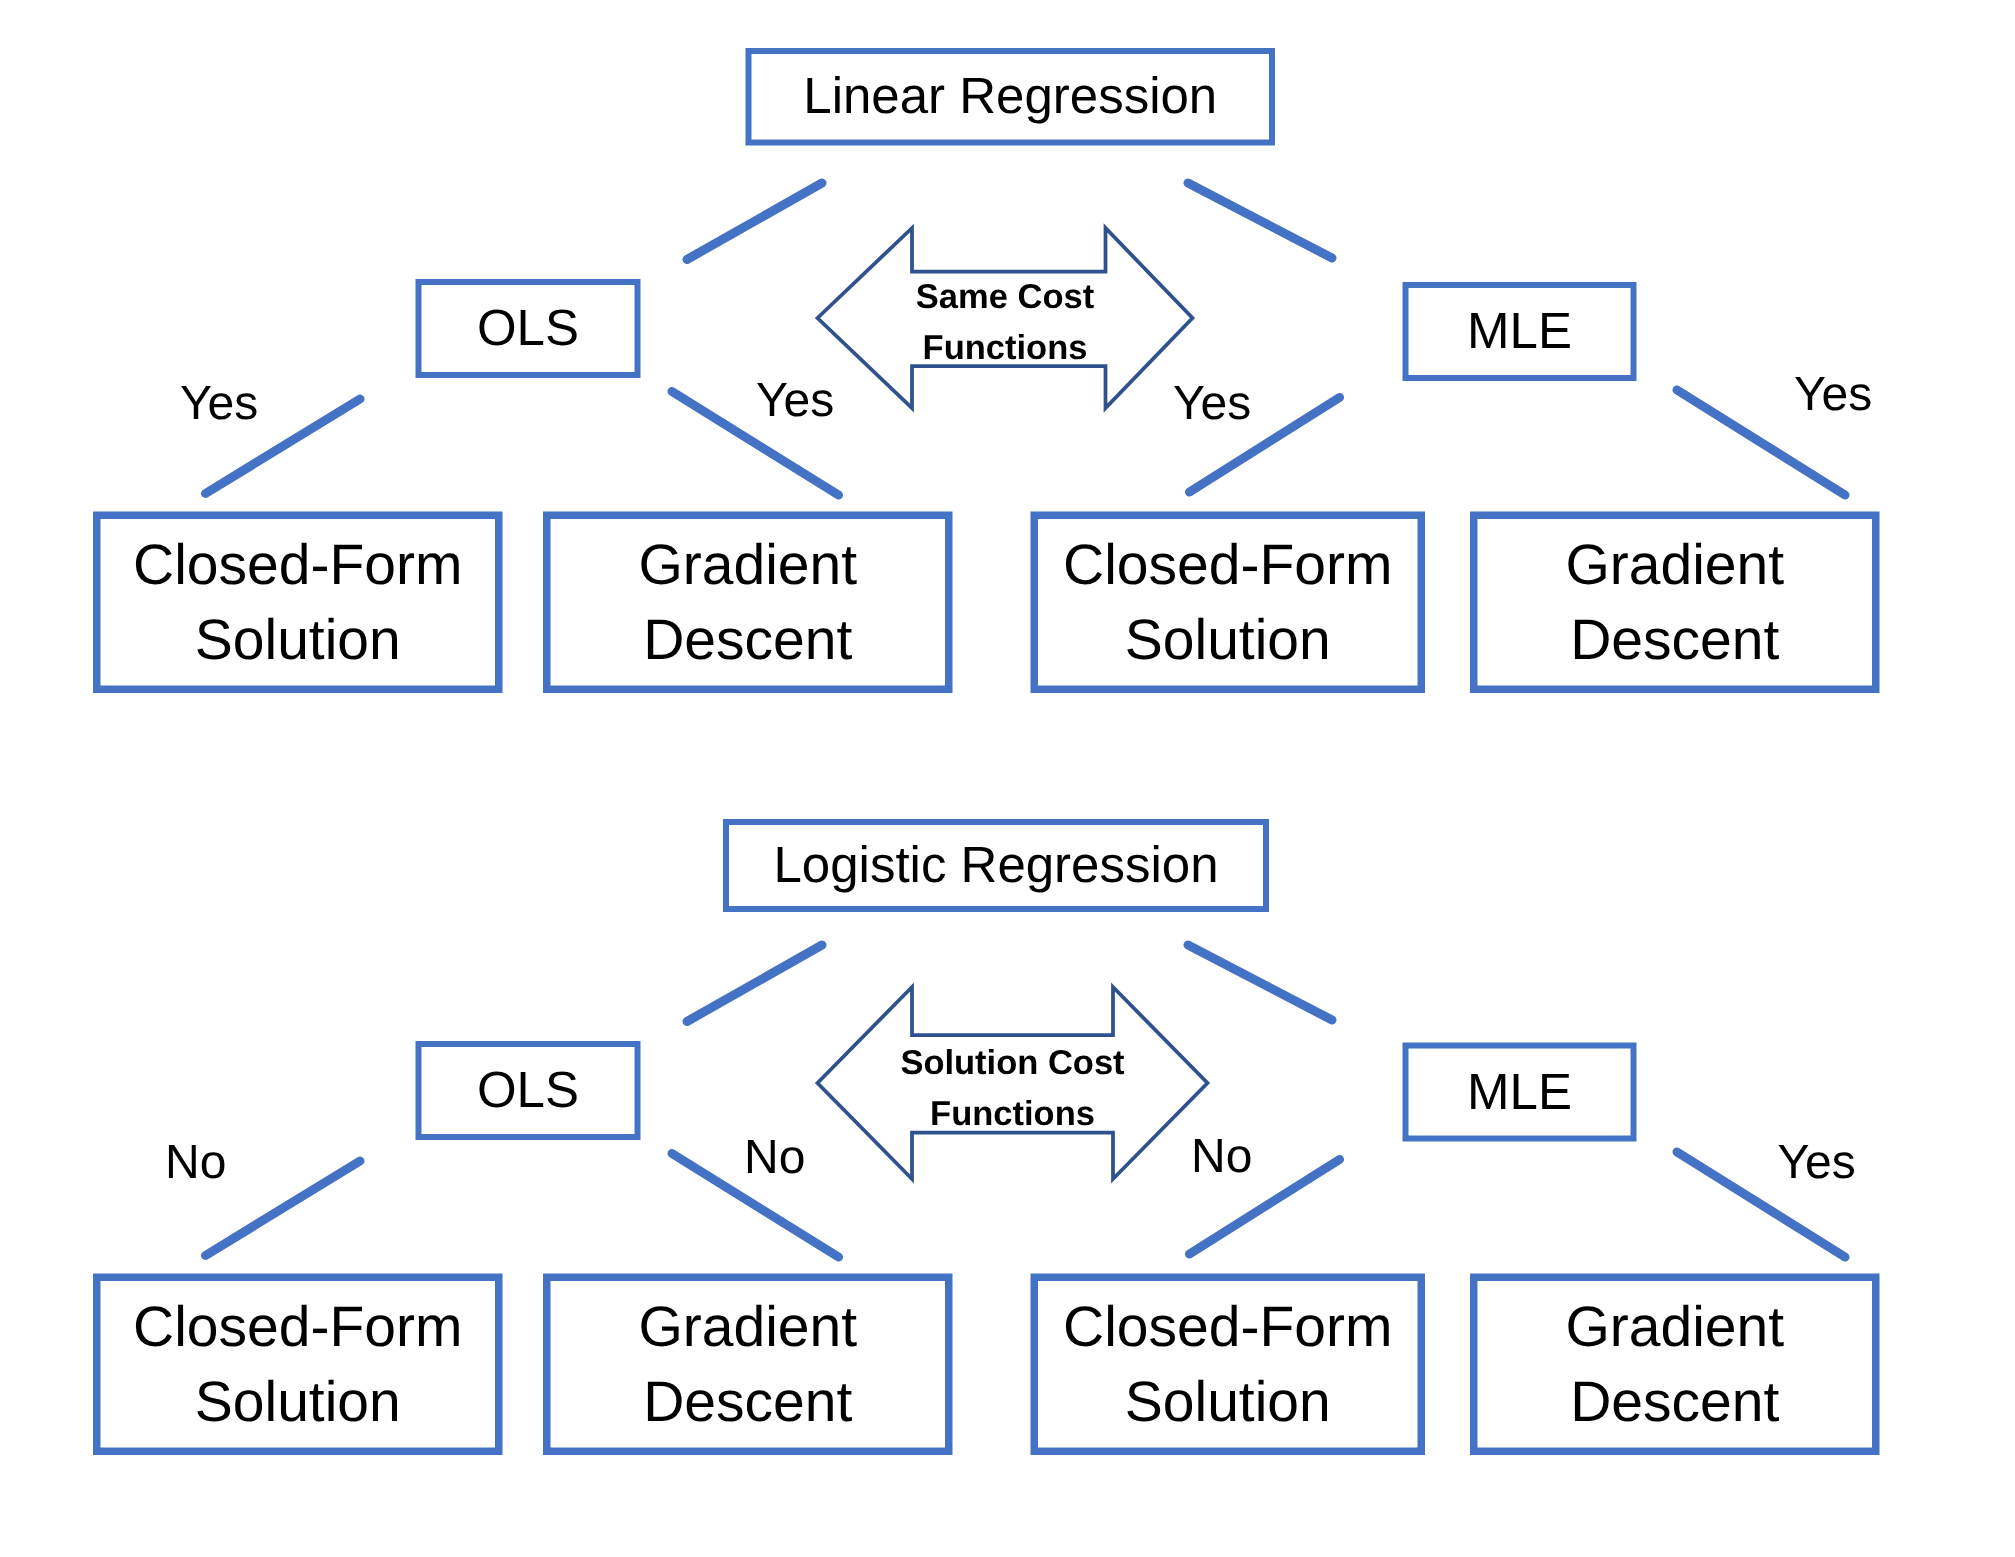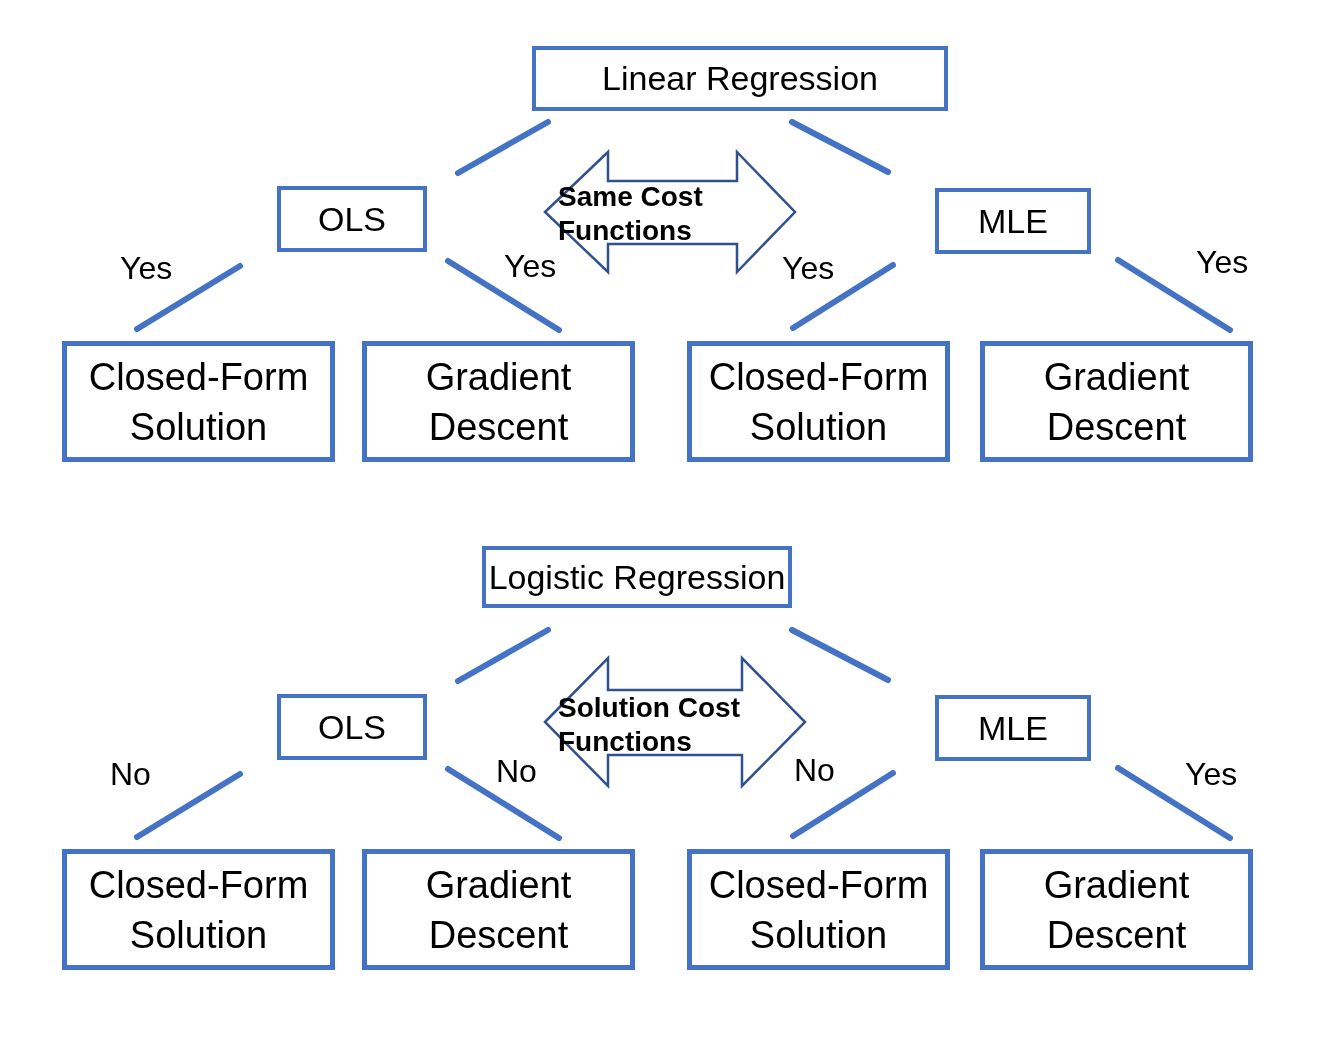--- a/index.html
+++ b/index.html
@@ -40,21 +40,22 @@
     white-space:normal;
     padding:0 14px;
   }
   .edge-label{
     position:absolute;
     font-size:32px;
     line-height:38px;
   }
   .arrow-label{
     position:absolute;
-    font-size:28px;
+    text-align:center;
+    font-size:23px;
     font-weight:bold;
     line-height:34px;
   }
 </style>
 </head>
 <body>
 
 <div id="canvas">
 
   <svg id="wires" viewBox="0 0 1343 1038" xmlns="http://www.w3.org/2000/svg">
@@ -71,21 +72,21 @@
     <line class="connector" x1="458" y1="681" x2="548" y2="630"></line>
     <line class="connector" x1="792" y1="630" x2="888" y2="680"></line>
     <line class="connector" x1="240" y1="774" x2="137" y2="837"></line>
     <line class="connector" x1="448" y1="769" x2="559" y2="838"></line>
     <line class="connector" x1="893" y1="773" x2="793" y2="836"></line>
     <line class="connector" x1="1118" y1="768" x2="1230" y2="838"></line>
 
     <polygon class="dblarrow" points="545,722 608,658 608,690 742,690 742,658 805,722 742,786 742,755 608,755 608,786"></polygon>
   </svg>
 
-  <div class="box title-box" style="left:497px;top:46px;width:416px;height:65px;margin-left:35px;">
+  <div class="box title-box" style="left:497px;top:32px;width:353px;height:65px;">
     <span>Linear Regression</span>
   </div>
 
   <div class="box method-box" style="left:277px;top:186px;width:150px;height:66px;">
     <span>OLS</span>
   </div>
 
   <div class="box method-box" style="left:935px;top:188px;width:156px;height:66px;">
     <span>MLE</span>
   </div>
@@ -114,21 +115,21 @@
   <div class="box leaf-box" style="left:362px;top:341px;width:273px;height:121px;">
     <span>Gradient Descent</span>
   </div>
   <div class="box leaf-box" style="left:687px;top:341px;width:263px;height:121px;">
     <span>Closed-Form Solution</span>
   </div>
   <div class="box leaf-box" style="left:980px;top:341px;width:273px;height:121px;">
     <span>Gradient Descent</span>
   </div>
 
-  <div class="box title-box" style="left:482px;top:546px;width:310px;height:62px;">
+  <div class="box title-box" style="left:482px;top:546px;width:364px;height:62px;">
     <span>Logistic Regression</span>
   </div>
 
   <div class="box method-box" style="left:277px;top:694px;width:150px;height:66px;">
     <span>OLS</span>
   </div>
 
   <div class="box method-box" style="left:935px;top:695px;width:156px;height:66px;">
     <span>MLE</span>
   </div>

